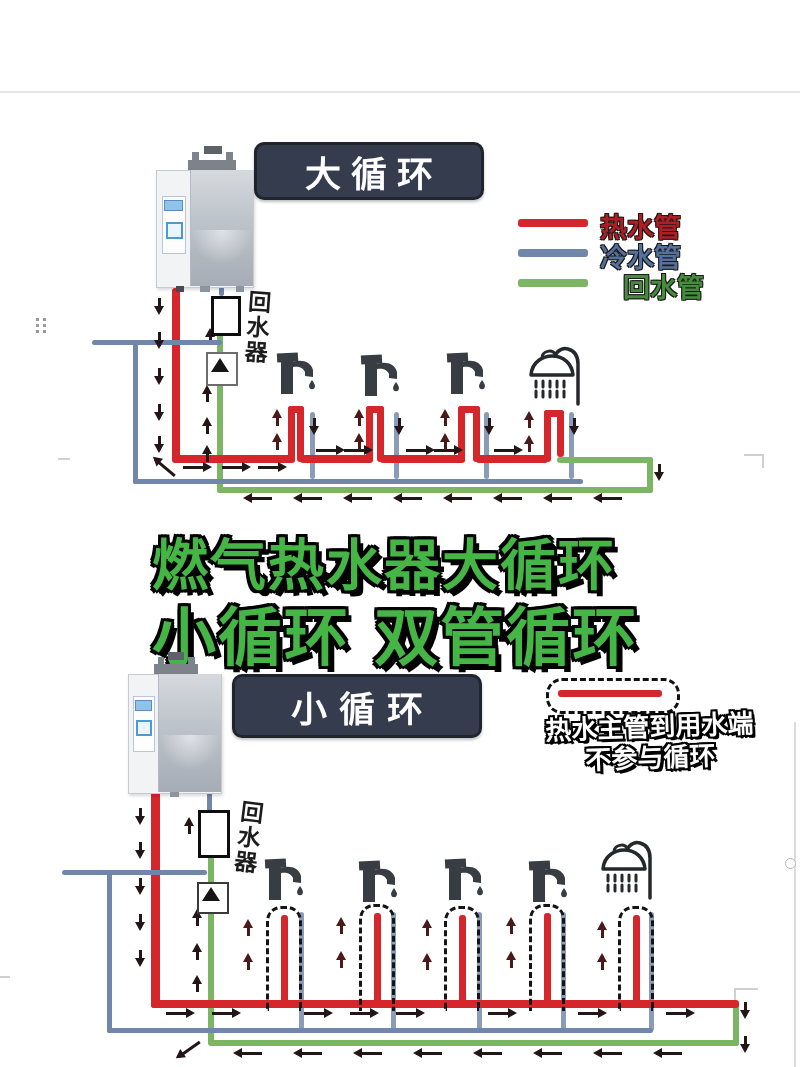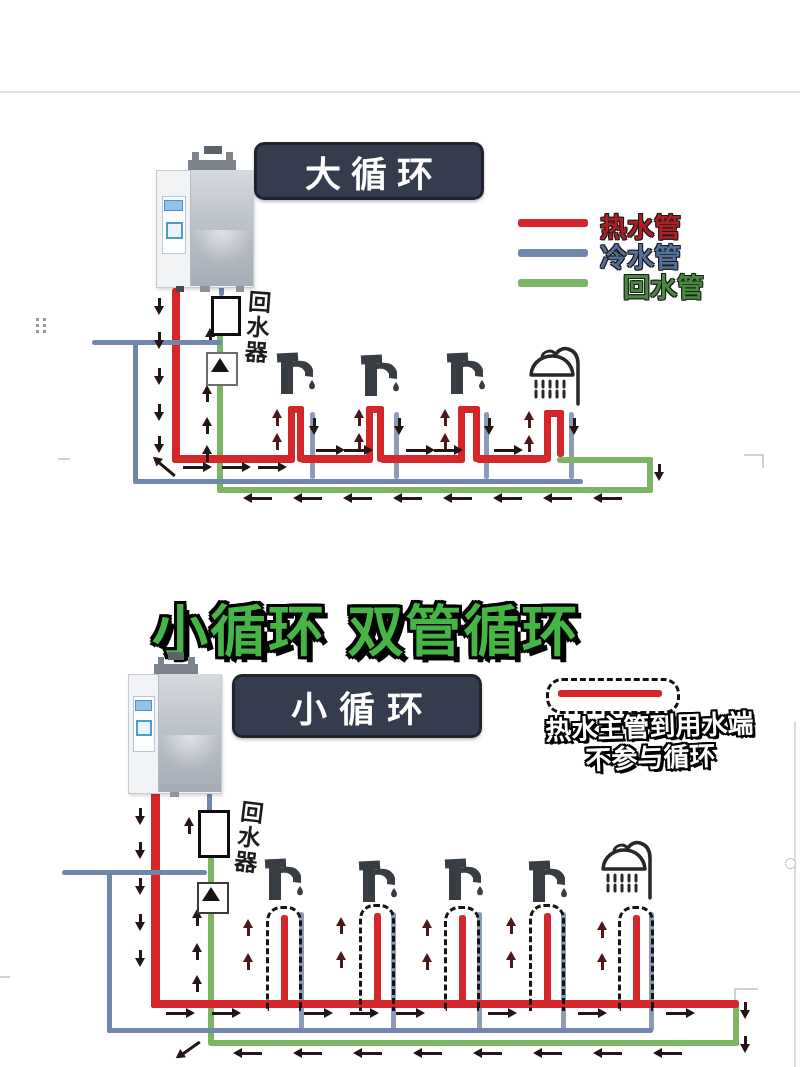--- a/index.html
+++ b/index.html
@@ -225,21 +225,22 @@
     <div class="ar arl" style="left:246px;top:497px;"></div>
     <div class="ar arl" style="left:296px;top:497px;"></div>
     <div class="ar arl" style="left:346px;top:497px;"></div>
     <div class="ar arl" style="left:396px;top:497px;"></div>
     <div class="ar arl" style="left:446px;top:497px;"></div>
     <div class="ar arl" style="left:496px;top:497px;"></div>
     <div class="ar arl" style="left:546px;top:497px;"></div>
     <div class="ar arl" style="left:596px;top:497px;"></div>
   </div>
 
-  <div class="abs cap" style="left:152px;top:586px;font-size:56px;">小循环 双管循环</div>
+  <div class="abs cap" style="left:152px;top:520px;font-size:56px;">燃气热水器大循环</div>
+  <div class="abs cap" style="left:152px;top:586px;font-size:64px;">小循环 双管循环</div>
 
   <div>
 
     <div>
       <div class="abs ventd" style="left:168px;top:652px;width:16px;height:8px;"></div>
       <div class="abs vent" style="left:158px;top:657px;width:6px;height:8px;"></div>
       <div class="abs vent" style="left:188px;top:657px;width:7px;height:8px;"></div>
       <div class="abs vent" style="left:154px;top:664px;width:44px;height:10px;"></div>
       <div class="abs cab" style="left:128px;top:674px;width:92px;height:118px;"></div>
       <div class="abs panel" style="left:158px;top:674px;width:62px;height:118px;"></div>

